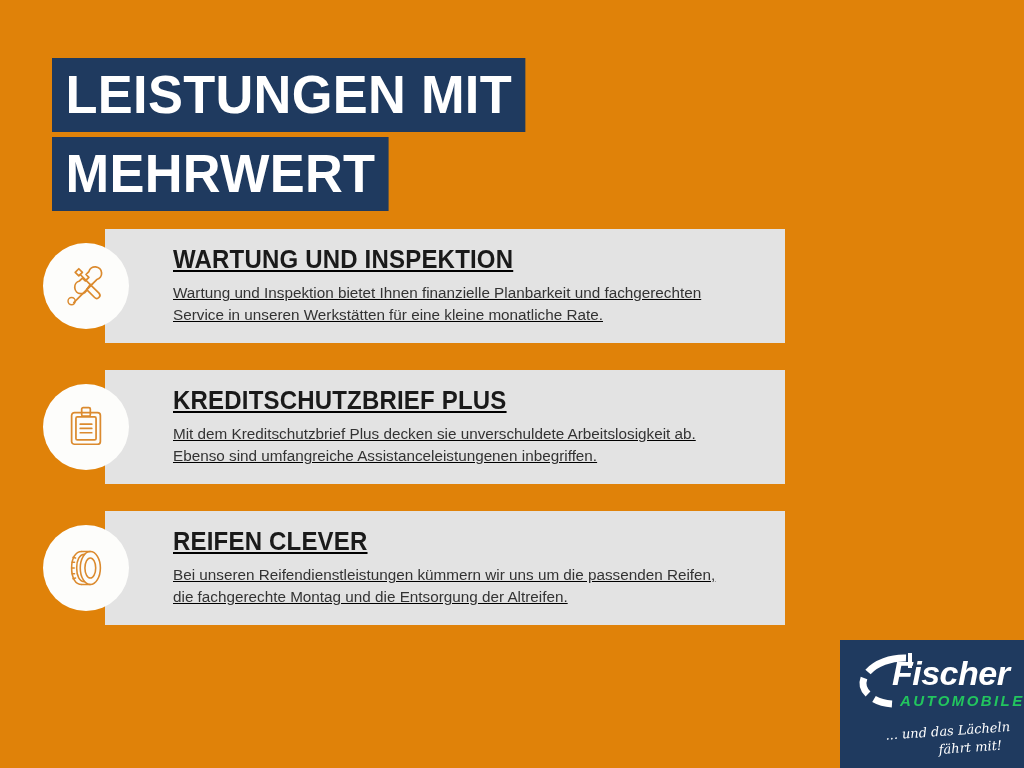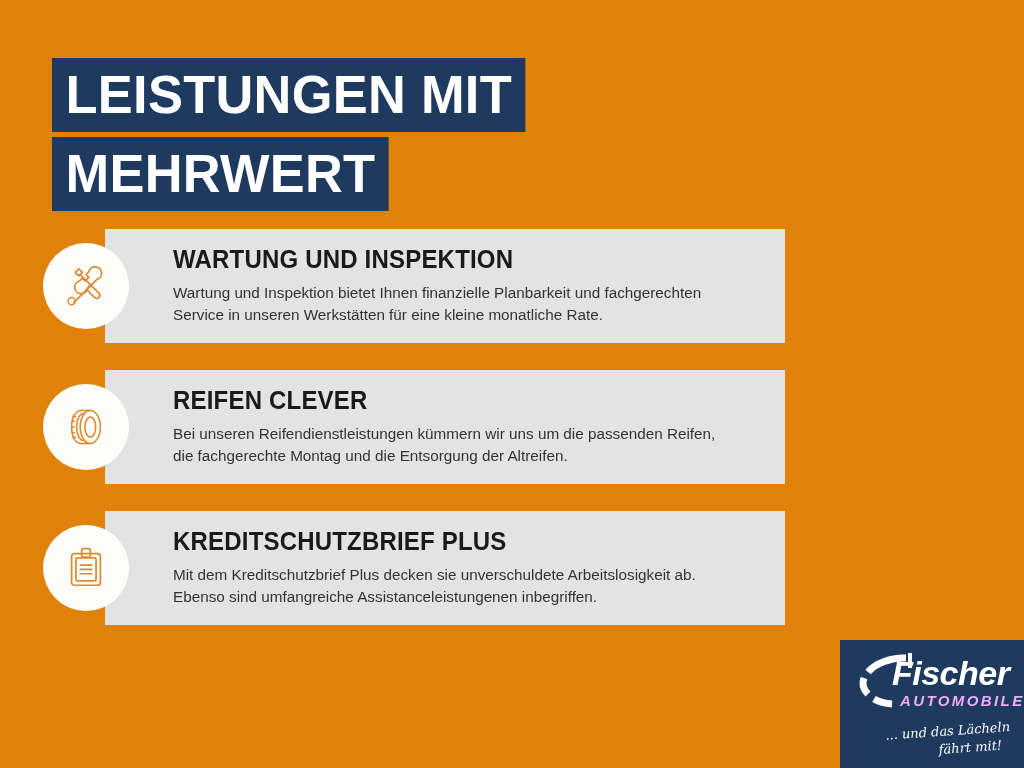--- a/index.html
+++ b/index.html
@@ -38,20 +38,21 @@
     transform-origin: left center;
     white-space: nowrap;
   }
 
   
   .cards {
     position: absolute;
     left: 0;
     top: 229px;
     width: 1024px;
+    text-decoration: underline;
   }
   .card {
     position: relative;
     margin-left: 105px;
     width: 680px;
     background: #E3E3E3;
     margin-bottom: 27px;
     min-height: 112px;
     box-sizing: border-box;
     padding: 16px 24px 16px 68px;
@@ -125,21 +126,21 @@
     font-weight: bold;
     font-style: italic;
     font-size: 34px;
     letter-spacing: -0.5px;
     line-height: 1;
   }
   .logo-sub {
     position: absolute;
     left: 60px;
     top: 53px;
-    color: #f0abfc;
+    color: #22c55e;
     font-family: "Liberation Sans", sans-serif;
     font-weight: bold;
     font-style: italic;
     font-size: 15px;
     letter-spacing: 2.4px;
     line-height: 1;
     text-align: right;
   }
   .logo-tagline {
     position: absolute;
@@ -183,59 +184,59 @@
     </div>
     <div class="card-title">WARTUNG UND INSPEKTION</div>
     <div class="card-body">
       <span>Wartung und Inspektion bietet Ihnen finanzielle Planbarkeit und fachgerechten</span>
       <span>Service in unseren Werkstätten für eine kleine monatliche Rate.</span>
     </div>
   </div>
 
   <div class="card">
     <div class="card-icon-circle">
+      <svg viewBox="0 0 64 64" fill="none" stroke="#DB8A2E" stroke-width="2.4" stroke-linecap="round" stroke-linejoin="round">
+
+        <rect x="12" y="12" width="40" height="44" rx="4"></rect>
+
+        <rect x="18" y="18" width="28" height="32" rx="2"></rect>
+
+        <rect x="26" y="5" width="12" height="12" rx="2"></rect>
+
+        <path d="M24 28 H40 M24 34 H40 M24 40 H40"></path>
+      </svg>
+    </div>
+    <div class="card-title">KREDITSCHUTZBRIEF PLUS</div>
+    <div class="card-body">
+      <span>Mit dem Kreditschutzbrief Plus decken sie unverschuldete Arbeitslosigkeit ab.</span>
+      <span>Ebenso sind umfangreiche Assistanceleistungenen inbegriffen.</span>
+    </div>
+  </div>
+
+  <div class="card">
+    <div class="card-icon-circle">
       <svg viewBox="0 0 64 64" fill="none" stroke="#DB8A2E" stroke-width="2.2" stroke-linecap="round" stroke-linejoin="round">
 
         <path d="M26 9 C17 9 12 19 12 32 C12 45 17 55 26 55"></path>
         <path d="M30 13 C23 13 19 21 19 32 C19 43 23 51 30 51"></path>
 
         <path d="M26 9 L38 9"></path>
         <path d="M26 55 L38 55"></path>
 
         <ellipse cx="38" cy="32" rx="14" ry="23"></ellipse>
 
         <ellipse cx="38" cy="32" rx="7.5" ry="14"></ellipse>
 
         <path d="M12.6 24 L16 24 M12.2 32 L15.6 32 M12.6 40 L16 40 M14 17 L17.4 18 M14 47 L17.4 46"></path>
       </svg>
     </div>
     <div class="card-title">REIFEN CLEVER</div>
     <div class="card-body">
       <span>Bei unseren Reifendienstleistungen kümmern wir uns um die passenden Reifen,</span>
       <span>die fachgerechte Montag und die Entsorgung der Altreifen.</span>
-    </div>
-  </div>
-
-  <div class="card">
-    <div class="card-icon-circle">
-      <svg viewBox="0 0 64 64" fill="none" stroke="#DB8A2E" stroke-width="2.4" stroke-linecap="round" stroke-linejoin="round">
-
-        <rect x="12" y="12" width="40" height="44" rx="4"></rect>
-
-        <rect x="18" y="18" width="28" height="32" rx="2"></rect>
-
-        <rect x="26" y="5" width="12" height="12" rx="2"></rect>
-
-        <path d="M24 28 H40 M24 34 H40 M24 40 H40"></path>
-      </svg>
-    </div>
-    <div class="card-title">KREDITSCHUTZBRIEF PLUS</div>
-    <div class="card-body">
-      <span>Mit dem Kreditschutzbrief Plus decken sie unverschuldete Arbeitslosigkeit ab.</span>
-      <span>Ebenso sind umfangreiche Assistanceleistungenen inbegriffen.</span>
     </div>
   </div>
 
 </div>
 
 <div class="logo-block">
   <div class="logo-mark">
     <svg viewBox="0 0 162 62" fill="none">
 
       <g stroke="#FFFFFF" stroke-width="7" stroke-linecap="butt" fill="none">

